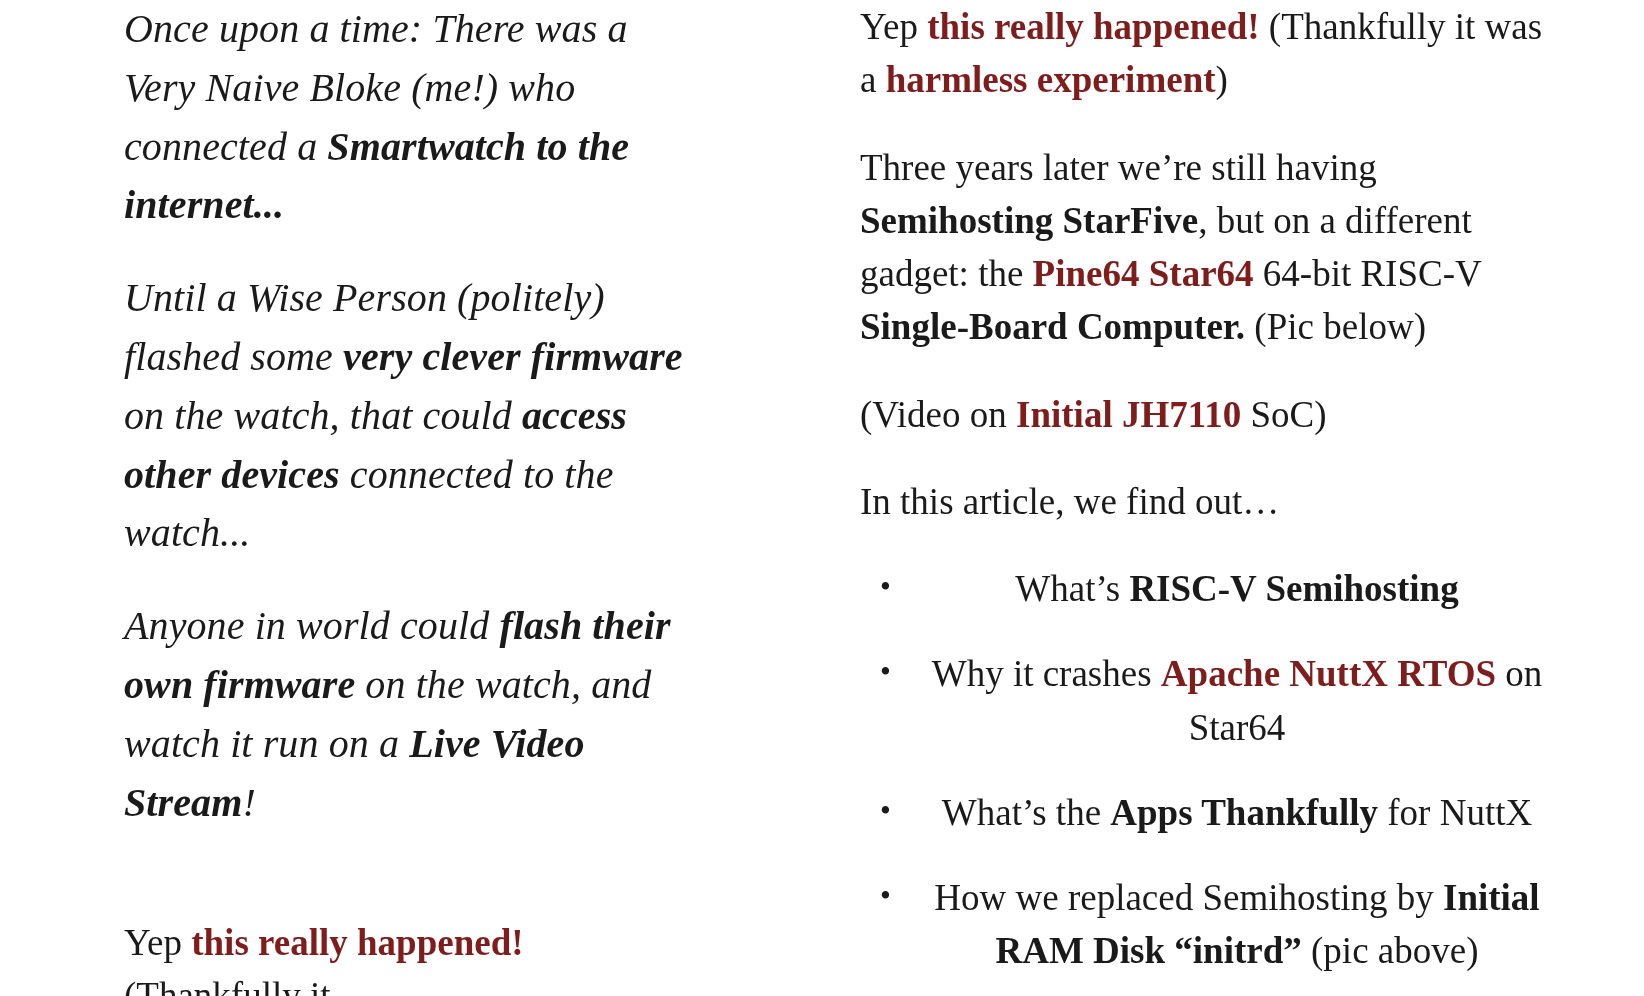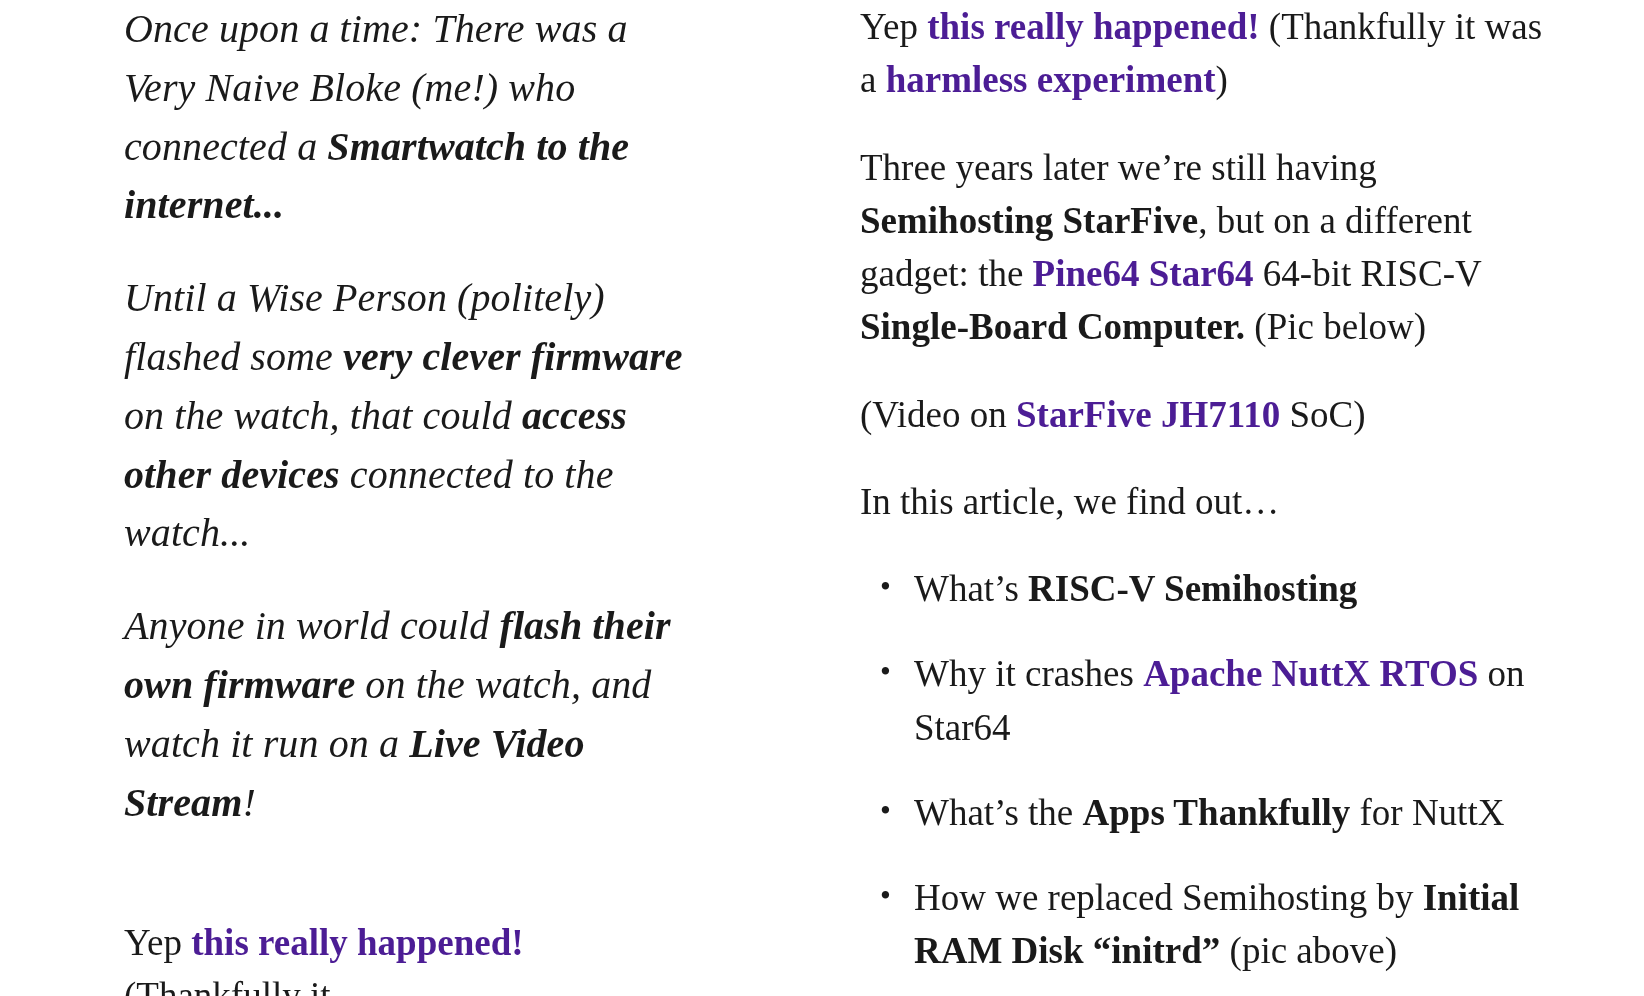--- a/index.html
+++ b/index.html
@@ -46,28 +46,29 @@
     font-style: italic;
   }
   .right-block p {
     font-size: 37px;
     line-height: 1.44;
   }
   .right-block p b {
     font-weight: 700;
   }
   a, .lnk {
-    color: #4c1d95;
+    color: #7f1d1d;
     font-weight: 700;
     text-decoration: none;
   }
   ul {
     margin: 0;
     padding: 0 0 0 54px;
     list-style: none;
+    text-align: center;
   }
   li {
     position: relative;
     font-size: 37px;
     line-height: 1.44;
     margin-bottom: 32px;
   }
   li::before {
     content: "\2022";
     position: absolute;
@@ -123,21 +124,21 @@
 
     <p>
       <span>Yep </span><a class="lnk" href="#">this really happened!</a><span> (Thankfully it was a </span><a class="lnk" href="#">harmless experiment</a><span>)</span>
     </p>
 
     <p>
       <span>Three years later we’re still having </span><b>Semihosting StarFive</b><span>, but on a different gadget: the </span><a class="lnk" href="#">Pine64 Star64</a><span> 64-bit RISC-V </span><b>Single-Board Computer.</b><span> (Pic below)</span>
     </p>
 
     <p>
-      <span>(Video on </span><a class="lnk" href="#">StarFive JH7110</a><span> SoC)</span>
+      <span>(Video on </span><a class="lnk" href="#">Initial JH7110</a><span> SoC)</span>
     </p>
 
     <p>
       <span>In this article, we find out…</span>
     </p>
 
     <ul>
       <li>
         <span>What’s </span><b>RISC-V Semihosting</b><span></span>
       </li>

